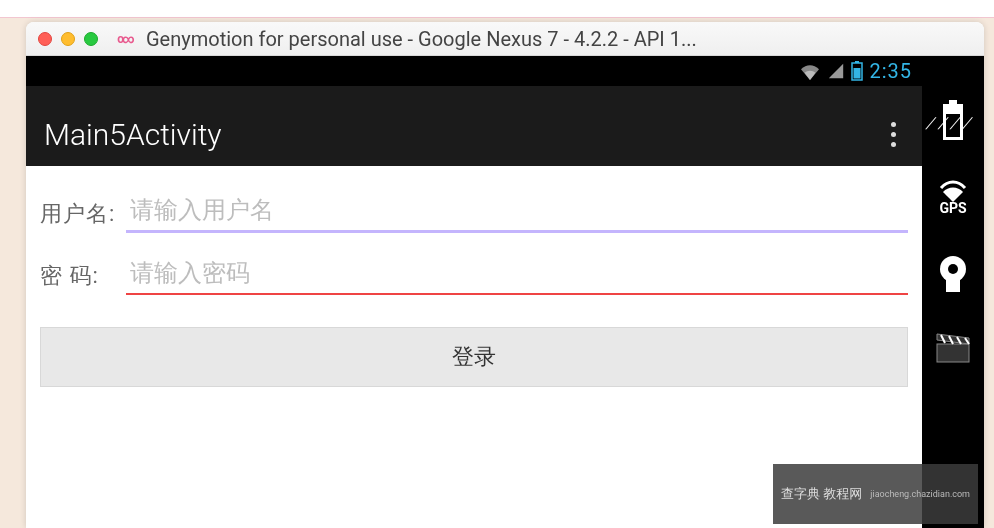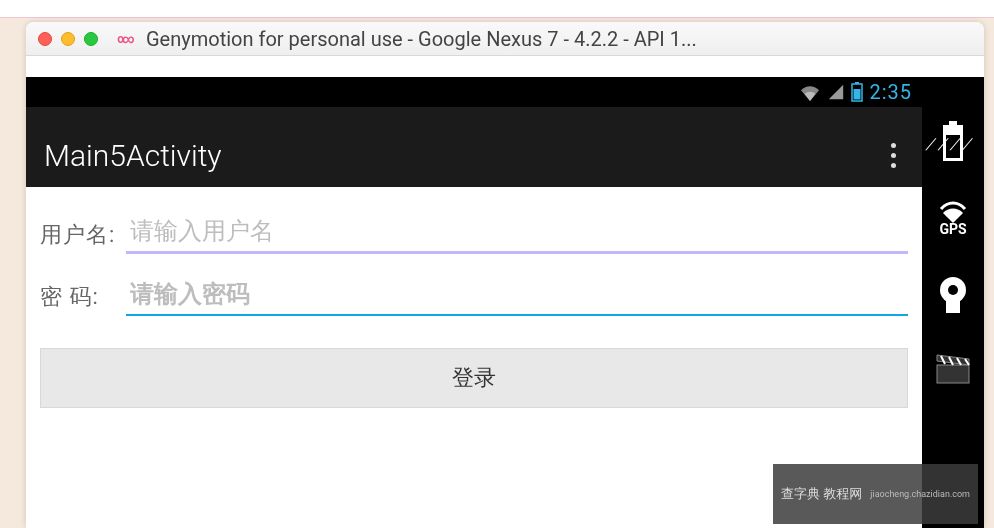--- a/index.html
+++ b/index.html
@@ -48,21 +48,20 @@
       width: 22px; height: 16px; margin: 0 10px 0 6px;
       display: flex; align-items: center; justify-content: center;
       font-size: 12px; color: #e85a8e; letter-spacing: -2px; font-weight: bold;
     }
     .window-title { font-size: 20px; color: #444; white-space: nowrap; overflow: hidden; text-overflow: ellipsis; }
     .device-frame {
       position: absolute;
       top: 34px; left: 0; right: 0; bottom: 0;
       background: #0f172a;
       display: flex;
-      margin-top: 21px;
     }
     .screen {
       flex: 1;
       display: flex; flex-direction: column;
       background: #000;
     }
     .statusbar {
       height: 30px;
       background: #000;
       display: flex;
@@ -99,21 +98,21 @@
       flex: 1;
       border: none;
       border-bottom: 3px solid #c4b5fd;
       font-size: 24px;
       padding: 2px 4px 6px 4px;
       color: #333;
       outline: none;
       background: transparent;
     }
     .text-input::placeholder { color: #bdbdbd; }
-    .text-input.inactive { border-bottom: 2px solid #0ea5e9; font-weight: bold; }
+    .text-input.inactive { border-bottom: 2px solid #ef4444; }
     .login-btn {
       margin-top: 8px;
       height: 60px;
       background: #e8e8e8;
       border: 1px solid #d8d8d8;
       font-size: 22px;
       color: #333;
       cursor: pointer;
     }
     .sidebar {

